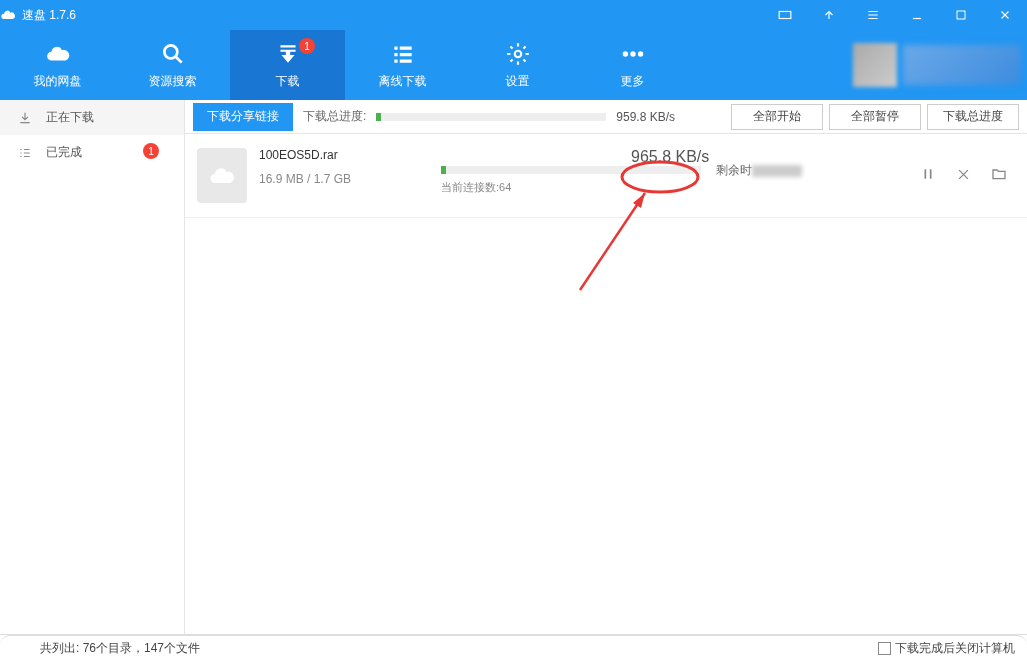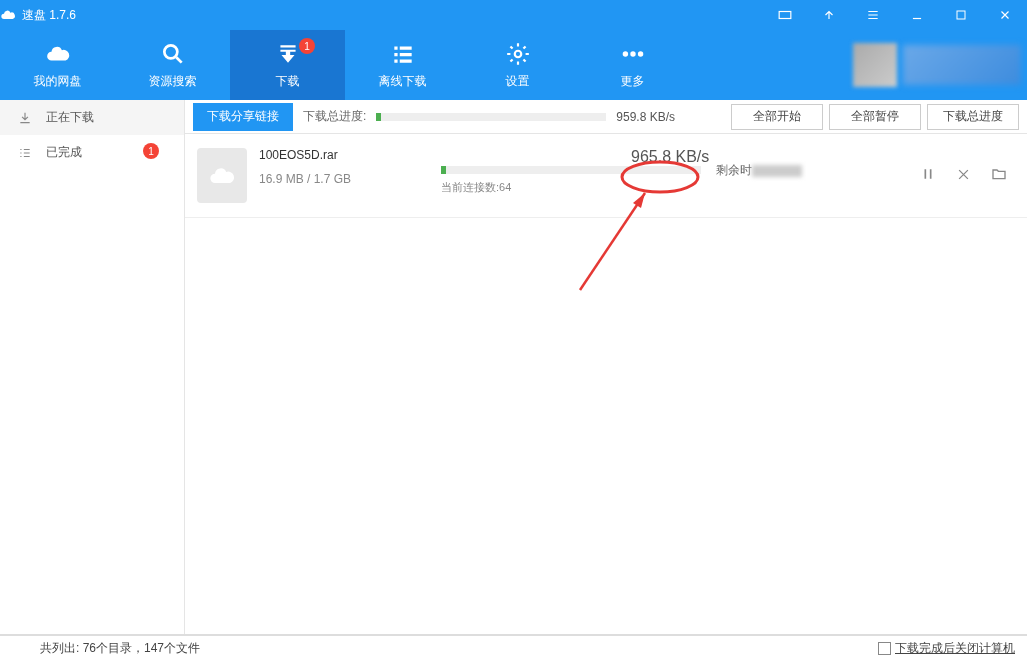--- a/index.html
+++ b/index.html
@@ -47,22 +47,22 @@
 .dl-bar { height: 8px; background: #eee; position: relative; margin-bottom: 6px; width: 260px; }
 .dl-bar .fill { position: absolute; left: 0; top: 0; bottom: 0; width: 2%; background: #4CAF50; }
 .dl-speed { position: absolute; left: 190px; top: 0; font-size: 16px; color: #555; }
 .dl-remain { position: absolute; left: 275px; top: 14px; font-size: 12px; color: #666; }
 .dl-remain .blur { display: inline-block; width: 50px; height: 12px; background: #ccc; filter: blur(2px); vertical-align: middle; }
 .conns { color: #888; font-size: 11px; }
 .dl-actions { display: flex; gap: 20px; align-items: center; padding-top: 18px; padding-right: 8px; }
 .act-icon { cursor: pointer; color: #888; }
 
 
-.statusbar { height: 26px; display: flex; align-items: center; padding: 0 12px 0 40px; font-size: 12px; color: #444; border-top: 1px solid #ddd; }
-.statusbar .right { margin-left: auto; display: flex; align-items: center; gap: 4px; text-decoration: underline; }
+.statusbar { height: 26px; display: flex; align-items: center; padding: 0 12px 0 40px; font-size: 12px; color: #444; border-top: 1px solid #ddd; border-radius: 10px; }
+.statusbar .right { margin-left: auto; display: flex; align-items: center; gap: 4px; }
 .checkbox { width: 13px; height: 13px; border: 1px solid #888; display: inline-block; }
 
 
 .annot { position: absolute; pointer-events: none; left: 0; top: 0; }
 </style>
 </head>
 <body>
 
 <div class="window">
 

